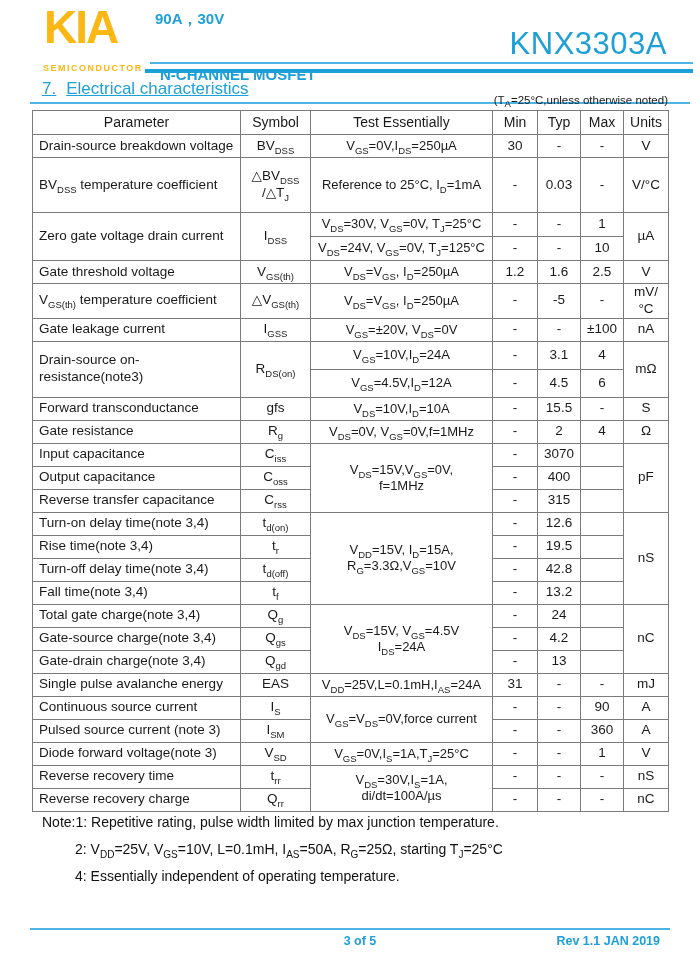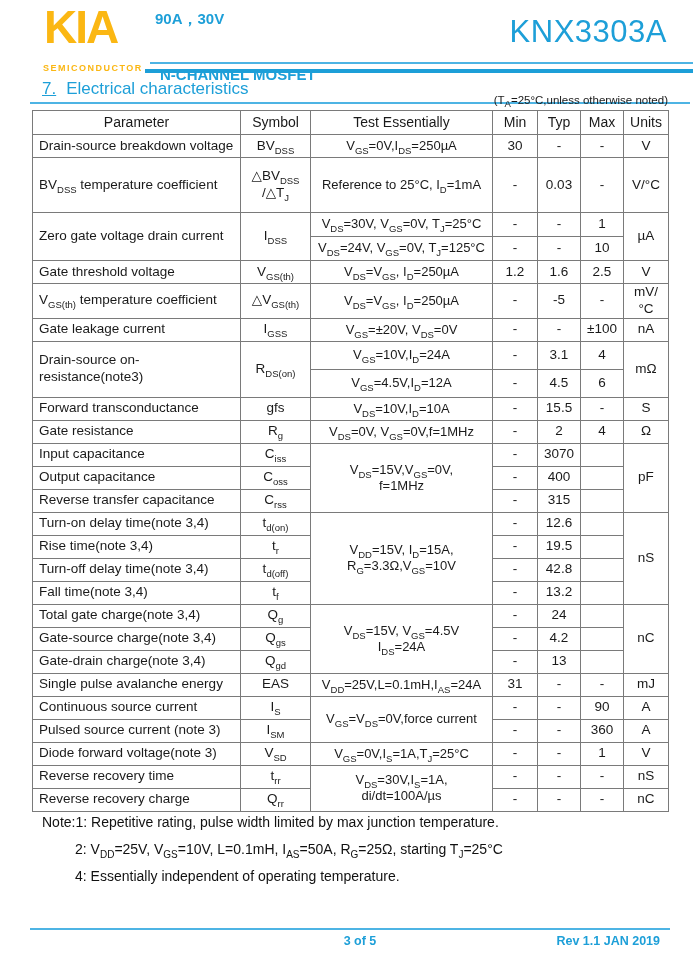--- a/index.html
+++ b/index.html
@@ -8,24 +8,24 @@
     font-family:"Liberation Sans","DejaVu Sans",sans-serif;color:#1a1a1a;
     overflow:hidden;margin:0 auto;
   }
   
   .kia{position:absolute;left:44px;top:4px;font-size:46px;font-weight:bold;
        letter-spacing:-2px;color:#fbb713;line-height:1;}
   .semi{position:absolute;left:43px;top:63px;font-size:9px;font-weight:bold;
         letter-spacing:1.5px;color:#fbb713;}
   .rating{position:absolute;left:155px;top:10px;font-size:15px;font-weight:bold;color:#1d9fd8;}
   .devtype{position:absolute;left:160px;top:42px;font-size:15px;font-weight:bold;color:#1d9fd8;margin-top:24px;}
-  .part{position:absolute;right:33px;top:14px;font-size:31px;color:#1d9fd8;letter-spacing:0.5px;}
+  .part{position:absolute;right:33px;top:26px;font-size:31px;color:#1d9fd8;letter-spacing:0.5px;}
   .rule-thin{position:absolute;left:150px;top:62px;width:543px;height:2px;background:#4db4e4;}
   .rule-thick{position:absolute;left:145px;top:69px;width:548px;height:4px;background:#1d9fd8;}
-  .sec-head{position:absolute;left:42px;top:79px;font-size:17px;color:#1d9fd8;}
+  .sec-head{position:absolute;left:42px;top:79px;font-size:17px;color:#1d9fd8;text-decoration:underline;}
   .sec-num{text-decoration:underline;margin-right:10px;}
   .sec-rule{position:absolute;left:30px;top:102px;width:660px;height:2px;background:#4db4e4;}
   .cond-note{position:absolute;right:32px;top:94px;font-size:11.5px;color:#1a1a1a;}
   
   .ec-table{position:absolute;left:32px;top:110px;width:636px;border-collapse:collapse;
             table-layout:fixed;font-size:13.5px;}
   .ec-table th,.ec-table td{border:1px solid #7a7a7a;padding:0 3px;text-align:center;
             vertical-align:middle;line-height:1.25;overflow:hidden;}
   .ec-table thead th{font-weight:normal;font-size:14px;height:23px;}
   .ec-table tr{height:23px;}

